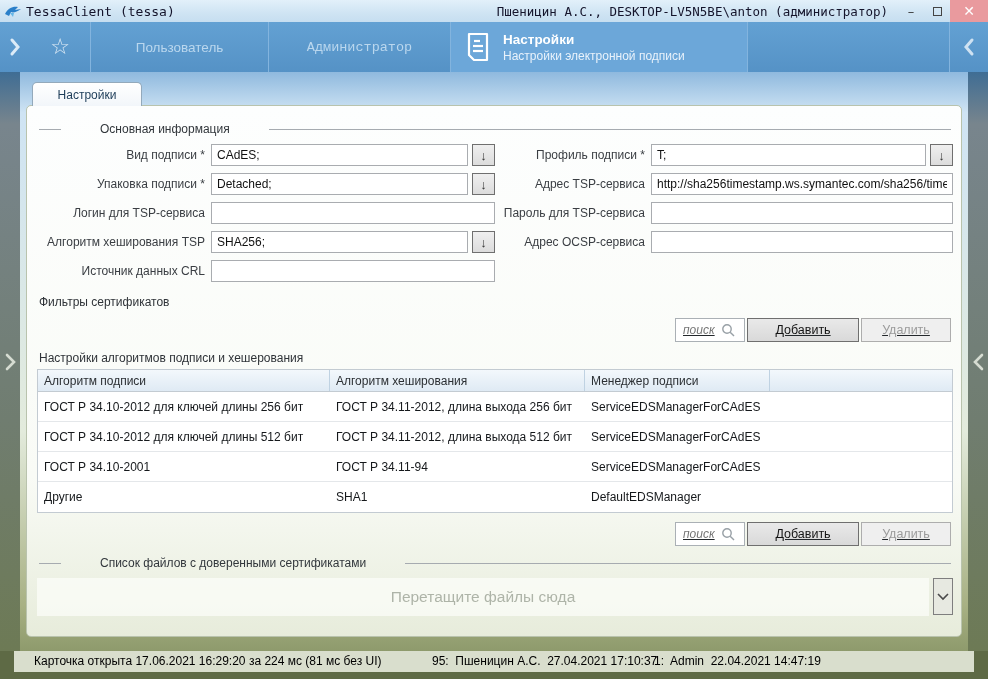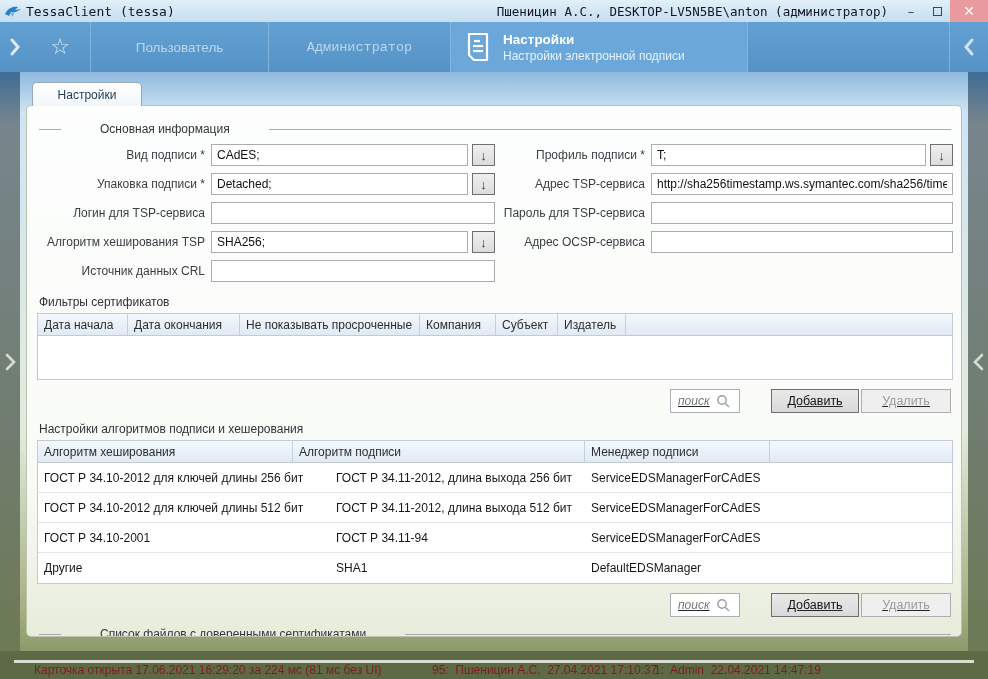--- a/index.html
+++ b/index.html
@@ -96,35 +96,35 @@
 
   
   .toolbar { display: flex; justify-content: flex-end; align-items: flex-end; gap: 2px;
     margin: 9px 2px 9px 0; text-decoration: underline; }
   .searchbox { width: 70px; height: 24px; border: 1px solid #aab0b5; background: #fff;
     display: flex; align-items: center; padding: 0 4px 0 7px; }
   .searchbox input { border: none; outline: none; width: 38px; font-style: italic;
     font-family: "Liberation Sans", sans-serif; font-size: 12px; color: #6f747a; }
   .btn { height: 24px; border: 1px solid #6f6f6f; background: linear-gradient(180deg,#e9e9e9,#d9d9d9);
     font-family: "Liberation Sans", sans-serif; font-size: 12.5px; color: #141414; }
-  .btn.add { width: 88px; margin-left: 29px; }
+  .btn.add { width: 112px; }
   .btn.del { width: 90px; border-color: #adadad; background: #efefef; color: #9b9b9b; }
 
   
   .droprow { display: flex; gap: 4px; margin-top: 2px; }
   .dropzone { flex: 1; height: 38px; background: rgba(252,253,250,.72);
     display: flex; align-items: center; justify-content: center;
     font-size: 15.5px; color: #aeb4a8; }
   .scrollbtn { width: 20px; height: 37px; background: #e7e9e1; border: 1px solid #7e7e7e;
     display: flex; align-items: center; justify-content: center; }
 
   
   .statusrow { height: 21px; background: #5e6a45; display: flex; }
-  .statusbar { flex: 1; margin: 9px 14px; background: #d9decd; position: relative;
-    font-size: 12px; color: #7f1d1d; }
+  .statusbar { flex: 1; margin: 0 14px; background: #d9decd; position: relative;
+    font-size: 12px; color: #000000; }
   .statusbar span { position: absolute; top: 3px; white-space: pre; }
   .st1 { left: 20px; } .st2 { left: 418px; } .st3 { left: 640px; }
   .bottomband { height: 7px; background: #5e6a45; }
 </style>
 </head>
 <body>
 
 <div class="window">
 
   <div class="titlebar">
@@ -242,50 +242,38 @@
               <input class="finput" value="" style="">
             </div>
             <div class="frow">
               <span class="flabel">Адрес OCSP-сервиса</span>
               <input class="finput" value="" style="">
             </div>
           </div>
         </div>
 
         <div class="sect-label">Фильтры сертификатов</div>
-        <div class="grid">
-          <div class="ghead">
-            <div class="gh fc1">Дата начала</div>
-            <div class="gh fc2">Дата окончания</div>
-            <div class="gh fc3">Не показывать просроченные</div>
-            <div class="gh fc4">Компания</div>
-            <div class="gh fc5">Субъект</div>
-            <div class="gh fc6">Издатель</div>
-            <div class="gfill"></div>
-          </div>
-          <div class="f-empty"></div>
-        </div>
 
         <div class="toolbar">
           <div class="searchbox">
             <input placeholder="поиск" style="">
             <svg width="14" height="14" viewBox="0 0 14 14">
               <circle cx="6" cy="6" r="4.2" fill="none" stroke="#98a0a6" stroke-width="1.4"></circle>
               <line x1="9.2" y1="9.2" x2="13" y2="13" stroke="#98a0a6" stroke-width="1.4"></line>
             </svg>
           </div>
           <button class="btn add">Добавить</button>
           <button class="btn del" disabled="">Удалить</button>
         </div>
 
         <div class="sect-label">Настройки алгоритмов подписи и хешерования</div>
         <div class="grid">
           <div class="ghead">
+            <div class="gh ac1">Алгоритм подписи</div>
             <div class="gh ac2">Алгоритм хеширования</div>
-            <div class="gh ac1">Алгоритм подписи</div>
             <div class="gh ac3">Менеджер подписи</div>
             <div class="gfill"></div>
           </div>
           <div class="grow">
             <div class="gc ac1">ГОСТ Р 34.10-2012 для ключей длины 256 бит</div>
             <div class="gc ac2">ГОСТ Р 34.11-2012, длина выхода 256 бит</div>
             <div class="gc ac3">ServiceEDSManagerForCAdES</div>
           </div>
           <div class="grow">
             <div class="gc ac1">ГОСТ Р 34.10-2012 для ключей длины 512 бит</div>

